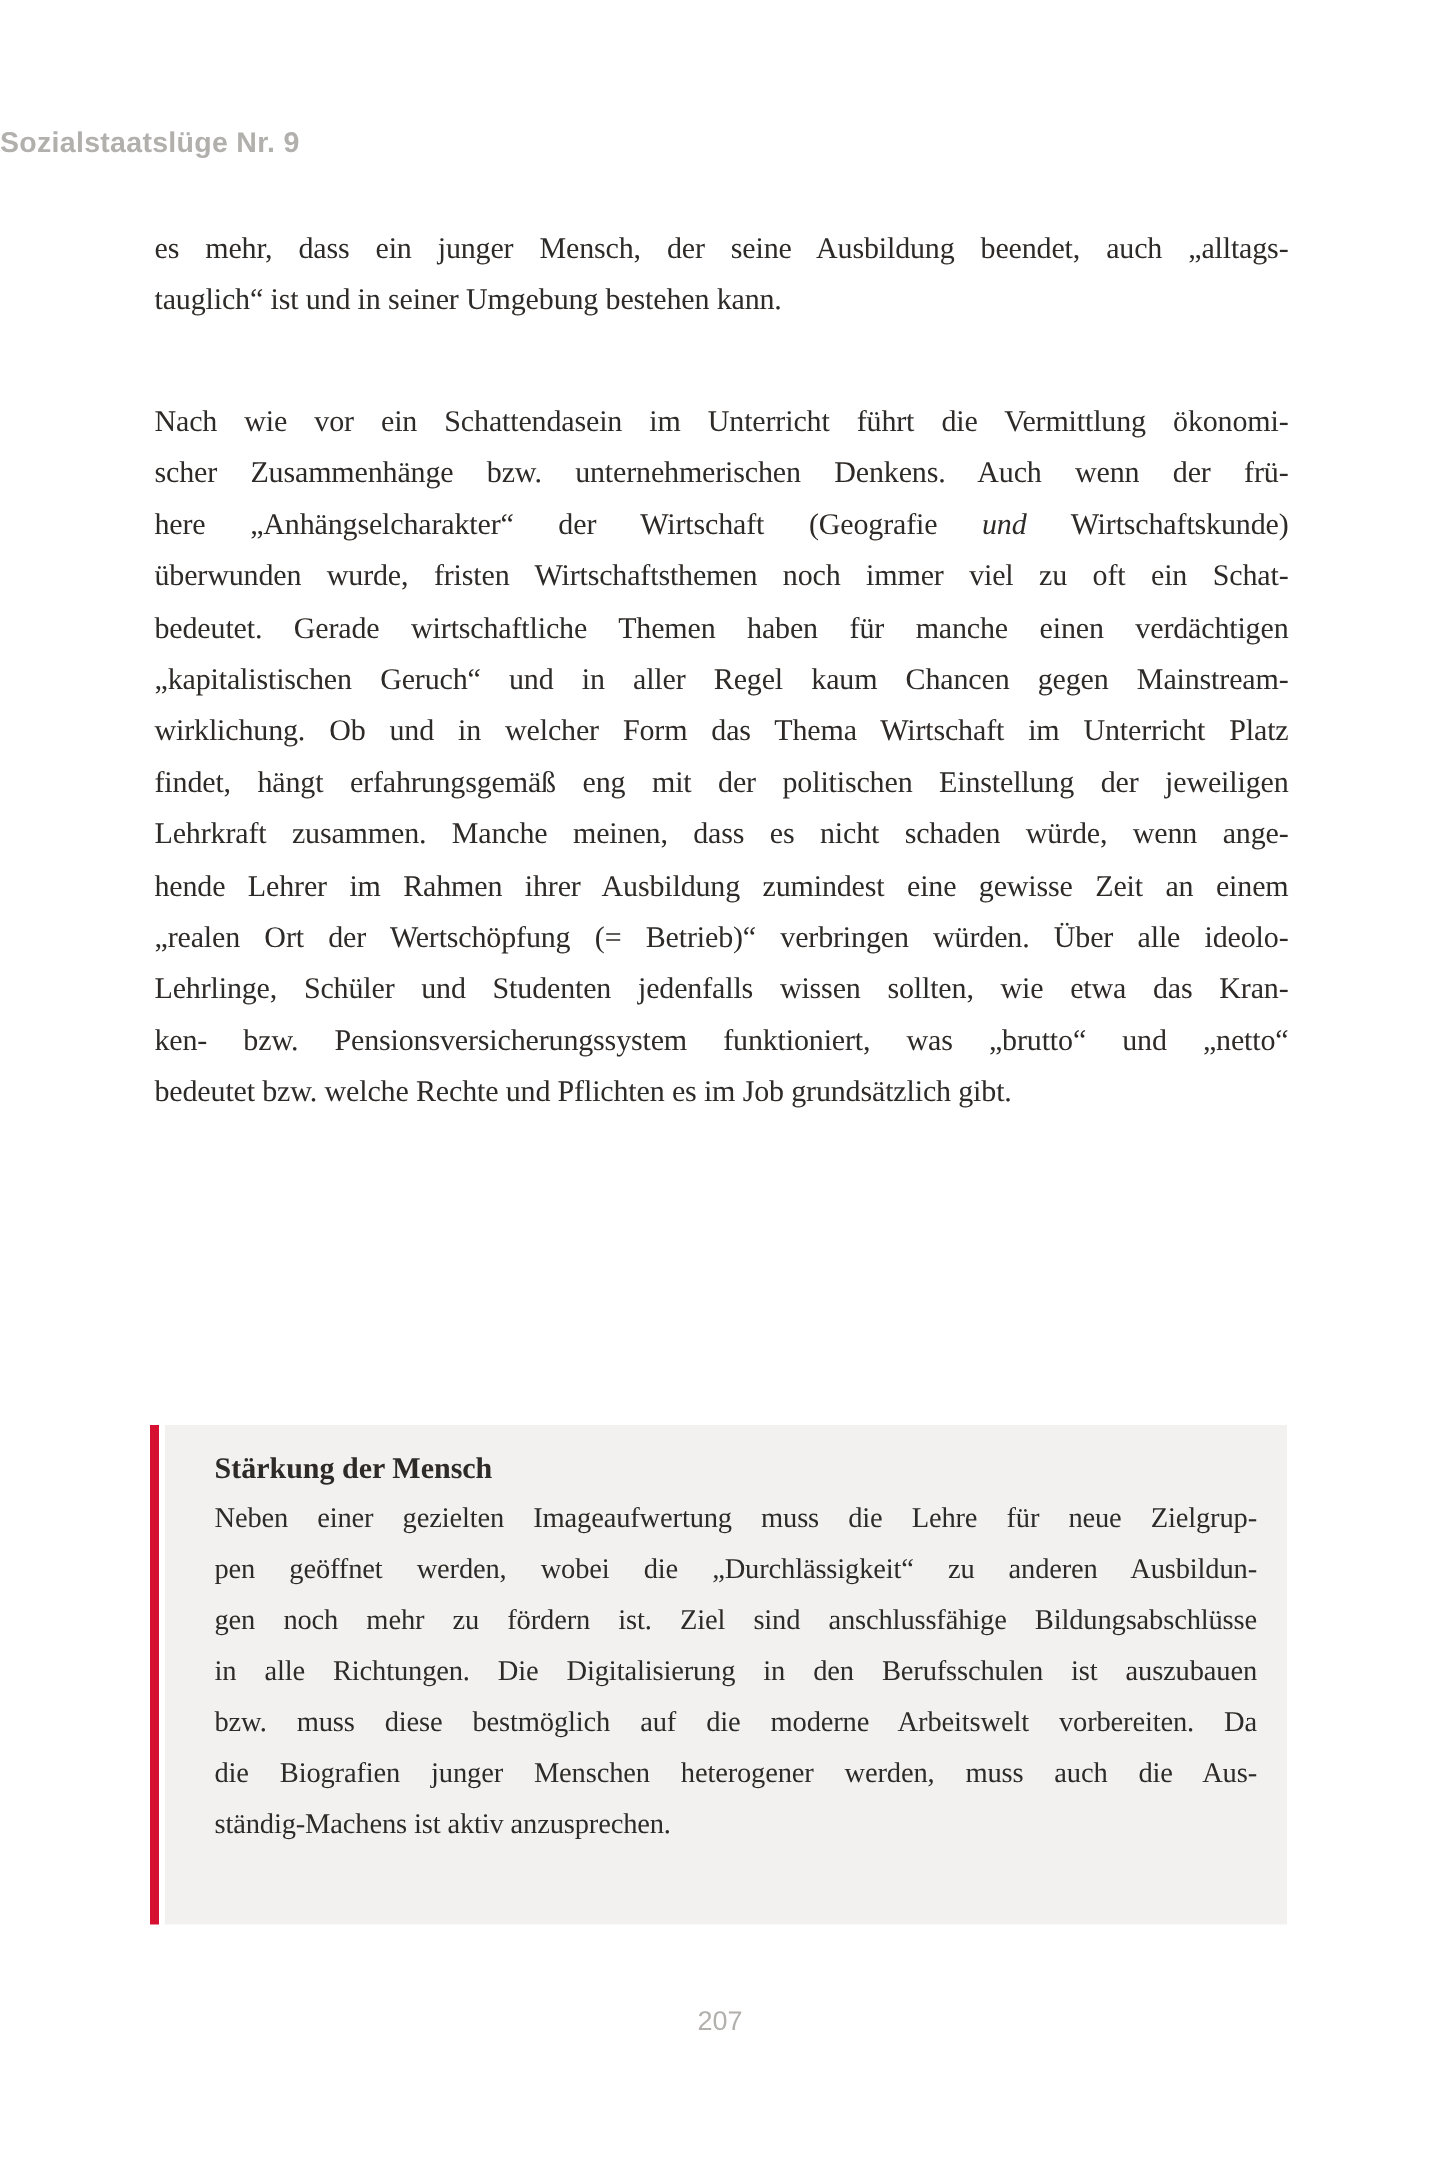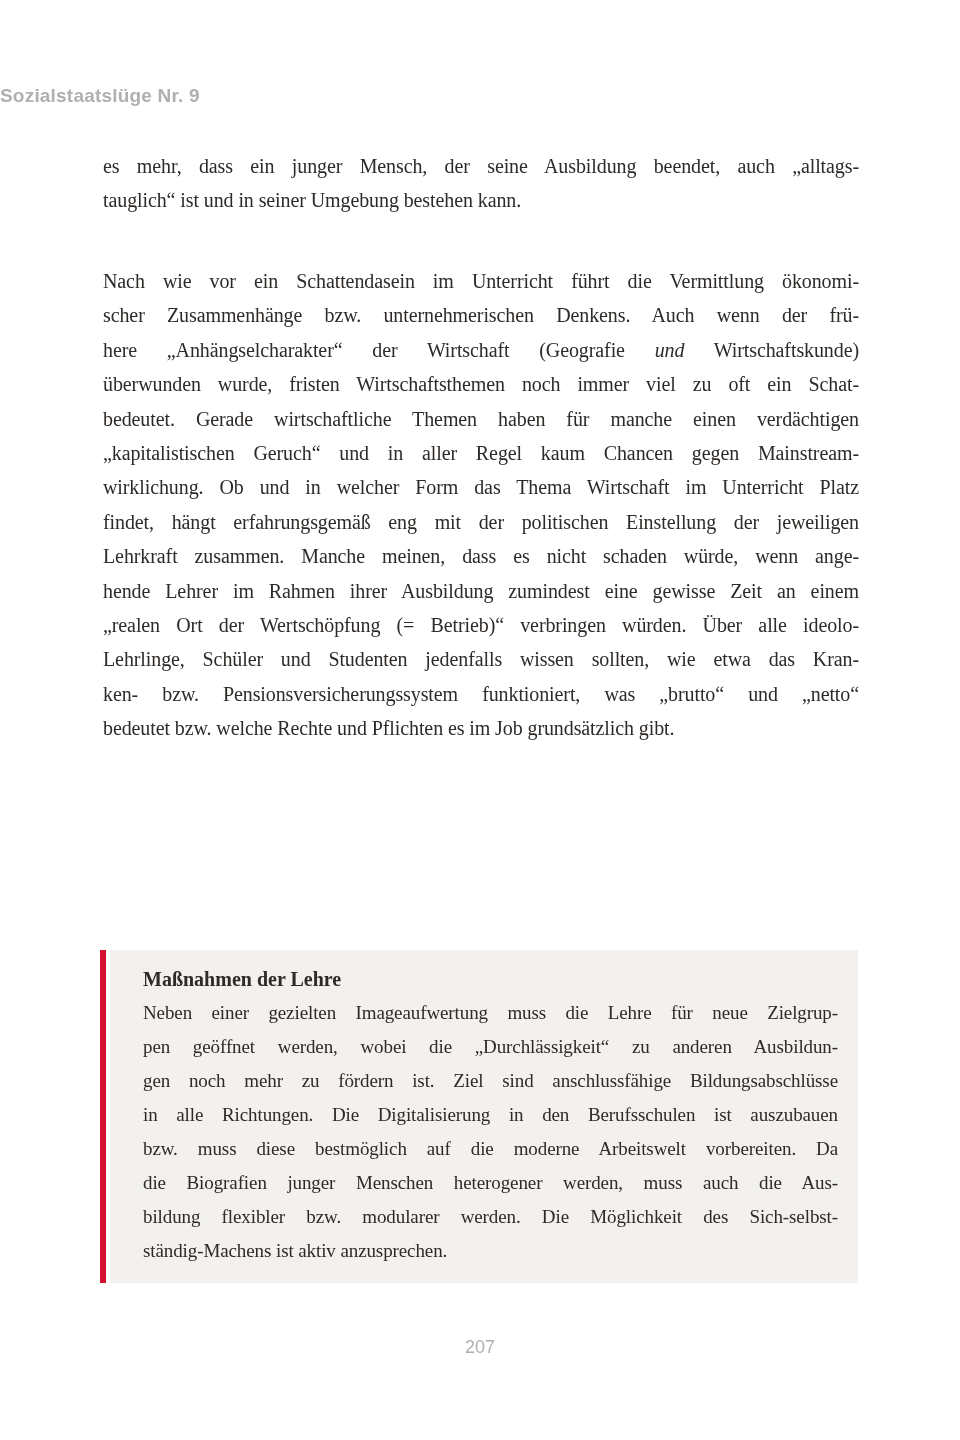--- a/index.html
+++ b/index.html
@@ -109,29 +109,28 @@
       <div class="tline">Lehrlinge, Schüler und Studenten jedenfalls wissen sollten, wie etwa das Kran-</div>
       <div class="tline">ken- bzw. Pensionsversicherungssystem funktioniert, was „brutto“ und „netto“</div>
       <div class="tline tline-last">bedeutet bzw. welche Rechte und Pflichten es im Job grundsätzlich gibt.</div>
     </div>
 
 
   <div class="callout">
     <div class="callout-bar"></div>
     <div class="callout-bullet"></div>
     <div class="callout-bg">
-      <div class="callout-title">Maßnahmen der Lehre</div>
+      <div class="callout-title">Stärkung der Mensch</div>
       <div class="callout-body">
           <div class="tline">Neben einer gezielten Imageaufwertung muss die Lehre für neue Zielgrup-</div>
           <div class="tline">pen geöffnet werden, wobei die „Durchlässigkeit“ zu anderen Ausbildun-</div>
           <div class="tline">gen noch mehr zu fördern ist. Ziel sind anschlussfähige Bildungsabschlüsse</div>
           <div class="tline">in alle Richtungen. Die Digitalisierung in den Berufsschulen ist auszubauen</div>
           <div class="tline">bzw. muss diese bestmöglich auf die moderne Arbeitswelt vorbereiten. Da</div>
           <div class="tline">die Biografien junger Menschen heterogener werden, muss auch die Aus-</div>
-          <div class="tline">bildung flexibler bzw. modularer werden. Die Möglichkeit des Sich-selbst-</div>
           <div class="tline tline-last">ständig-Machens ist aktiv anzusprechen.</div>
         </div>
     </div>
   </div>
 
   <div class="page-number">207</div>
 
 </div>
 
 </body></html>

